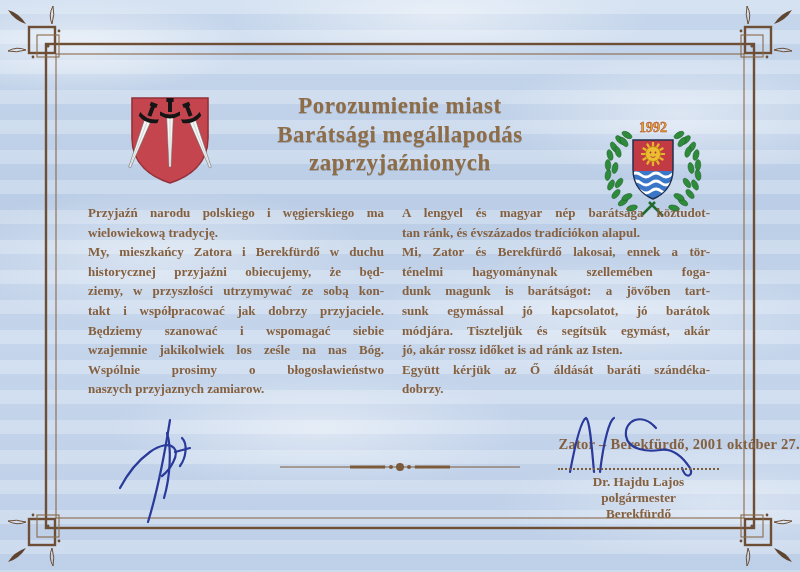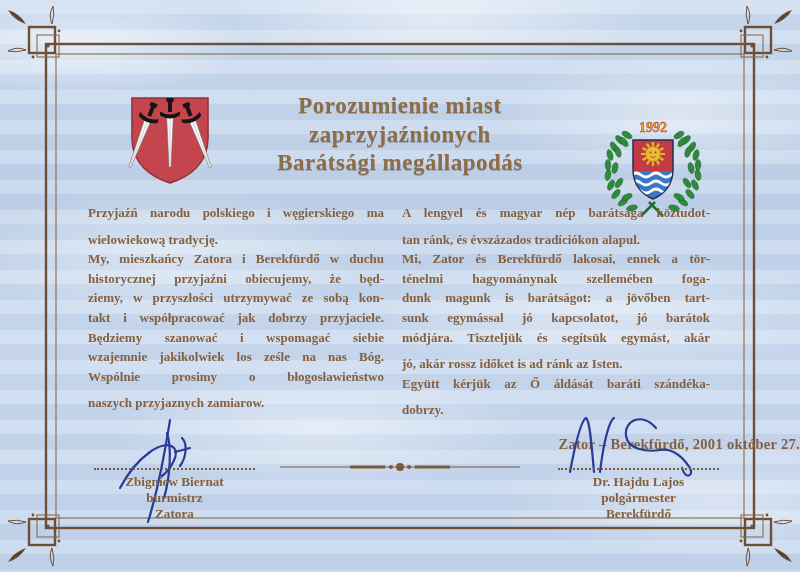--- a/index.html
+++ b/index.html
@@ -24,21 +24,21 @@
     text-shadow:0 1px 0 rgba(60,40,20,.25);letter-spacing:.5px;
   }
   .emblem{position:absolute;}
   .emblem-zator{left:123px;top:92px;width:94px;height:96px;}
   .emblem-berek{left:596px;top:82px;width:114px;height:106px;margin-top:34px;}
   .col{position:absolute;top:203px;color:#85603f;font-weight:bold;
        font-size:13px;line-height:19.6px;font-family:Liberation Serif, serif;}
   .col-pl{left:88px;width:296px;}
   .col-hu{left:402px;width:308px;}
   .col div{text-align:justify;text-align-last:justify;}
-  .col div.end{text-align-last:left;margin-top:7px;}
+  .col div.end{text-align-last:left;}
   .dateline{position:absolute;left:0;top:436px;width:800px;text-align:right;
             color:#85603f;font-weight:bold;font-size:14.5px;letter-spacing:.3px;}
   .divider{position:absolute;left:280px;top:459px;}
   .sig{position:absolute;top:466px;width:165px;text-align:center;
        color:#85603f;font-weight:bold;font-size:13.2px;line-height:15.8px;}
   .sig-left{left:92px;}
   .sig-right{left:556px;font-family:Liberation Serif, serif;}
   .sigline{height:2px;border-bottom:2px dotted #7d5b3a;margin:0 2px 4px 2px;}
   .ink{position:absolute;pointer-events:none;}
   .ink-left{left:112px;top:418px;}
@@ -83,22 +83,22 @@
       </defs>
       <path d="M9,6 H85 V46 C85,72 66,85 47,91 C28,85 9,72 9,46 Z" fill="#c4454e" stroke="#93323a" stroke-width="1.6"></path>
       <use href="#sword" transform="translate(26,25) rotate(21)"></use>
       <use href="#sword" transform="translate(68,25) rotate(-21)"></use>
       <use href="#sword" transform="translate(47,21)"></use>
     </svg>
   </div>
 
   <div class="title">
     <div>Porozumienie miast</div>
+    <div>Barátsági megállapodás</div>
     <div>zaprzyjaźnionych</div>
-    <div>Barátsági megállapodás</div>
   </div>
 
   <div class="emblem emblem-berek">
     <svg width="114" height="106" viewBox="0 0 114 106">
       <defs>
         <ellipse id="lf" rx="5.5" ry="2.8" fill="#2e8b3a" stroke="#1c5c28" stroke-width="0.5"></ellipse>
         <g id="branch">
           <use href="#lf" transform="translate(36,92) rotate(-15)"></use>
           <use href="#lf" transform="translate(27,86) rotate(-35)"></use>
           <use href="#lf" transform="translate(20,78) rotate(-50)"></use>
@@ -201,26 +201,20 @@
   </svg>
 
   <svg class="ink ink-right" width="150" height="100" viewBox="0 0 150 100">
     <g fill="none" stroke="#2a3a9a" stroke-width="2.2" stroke-linecap="round">
       <path d="M10,62 C16,30 22,10 26,8 C30,10 32,40 34,62"></path>
       <path d="M40,62 C44,28 50,10 54,8"></path>
       <path d="M96,18 C82,2 64,10 66,26 C68,40 88,42 100,40 C112,38 122,46 130,58 C134,66 126,70 122,58"></path>
     </g>
   </svg>
 
-  <div class="sig sig-left">
-    <div class="sigline"></div>
-    <div>Zbigniew Biernat</div>
-    <div>burmistrz</div>
-    <div>Zatora</div>
-  </div>
 
   <div class="sig sig-right">
     <div class="sigline"></div>
     <div>Dr. Hajdu Lajos</div>
     <div>polgármester</div>
     <div>Berekfürdő</div>
   </div>
 
 </div>
 

